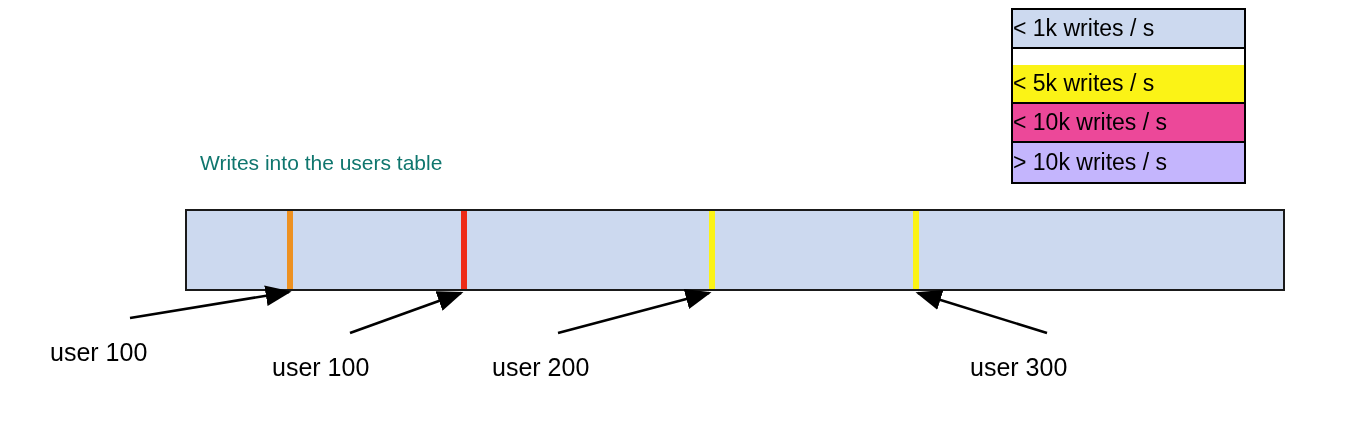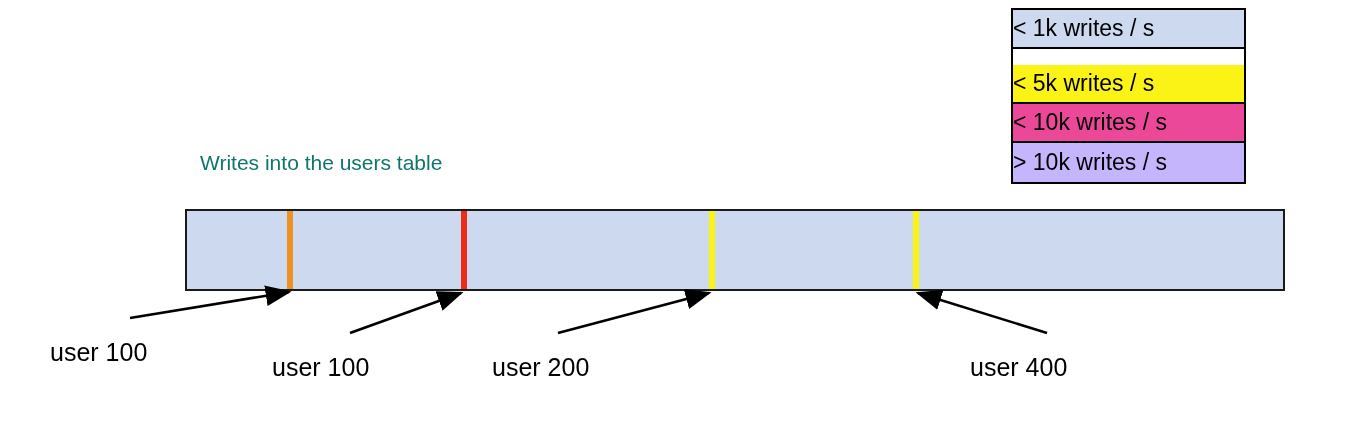--- a/index.html
+++ b/index.html
@@ -129,15 +129,15 @@
     </defs>
     <line x1="130" y1="318" x2="289" y2="292" stroke="#000000" stroke-width="2.6" marker-end="url(#arrowhead)"></line>
     <line x1="350" y1="333" x2="461" y2="293" stroke="#000000" stroke-width="2.6" marker-end="url(#arrowhead)"></line>
     <line x1="558" y1="333" x2="709" y2="293" stroke="#000000" stroke-width="2.6" marker-end="url(#arrowhead)"></line>
     <line x1="1047" y1="333" x2="918" y2="293" stroke="#000000" stroke-width="2.6" marker-end="url(#arrowhead)"></line>
   </svg>
 
   <div class="callout-label" style="left:50px;  top:340px;">user 100</div>
   <div class="callout-label" style="left:272px; top:355px;">user 100</div>
   <div class="callout-label" style="left:492px; top:355px;">user 200</div>
-  <div class="callout-label" style="left:970px; top:355px;">user 400</div>
+  <div class="callout-label" style="left:970px; top:355px;">user 300</div>
 
 </div>
 
 </body></html>

